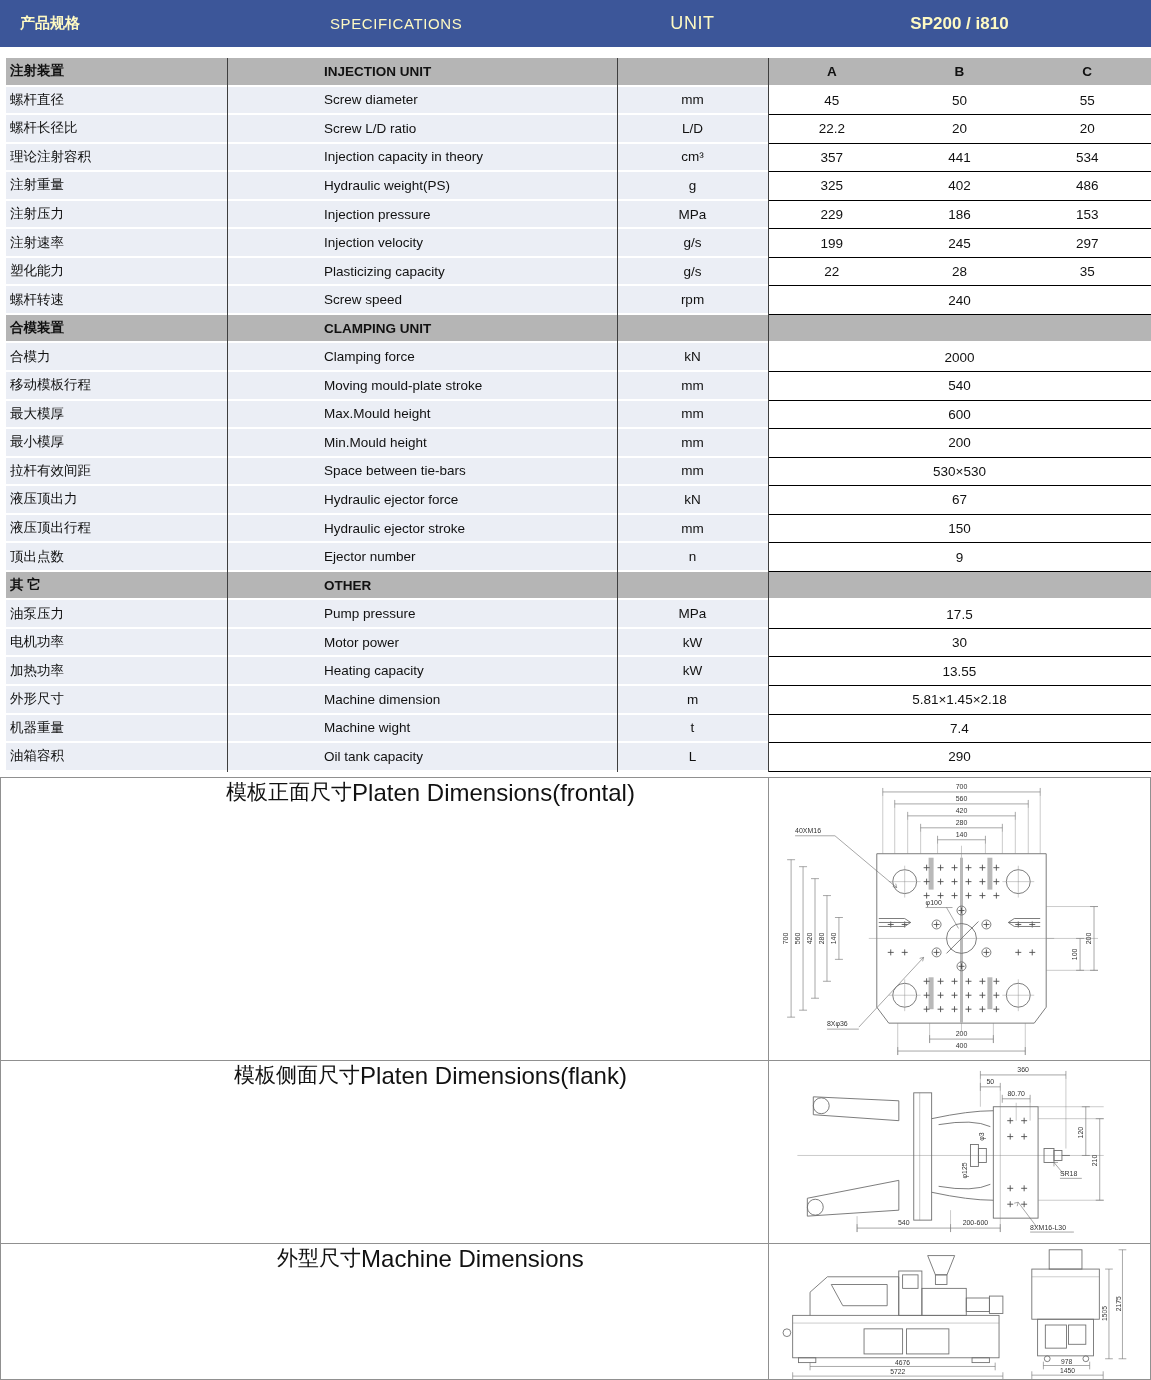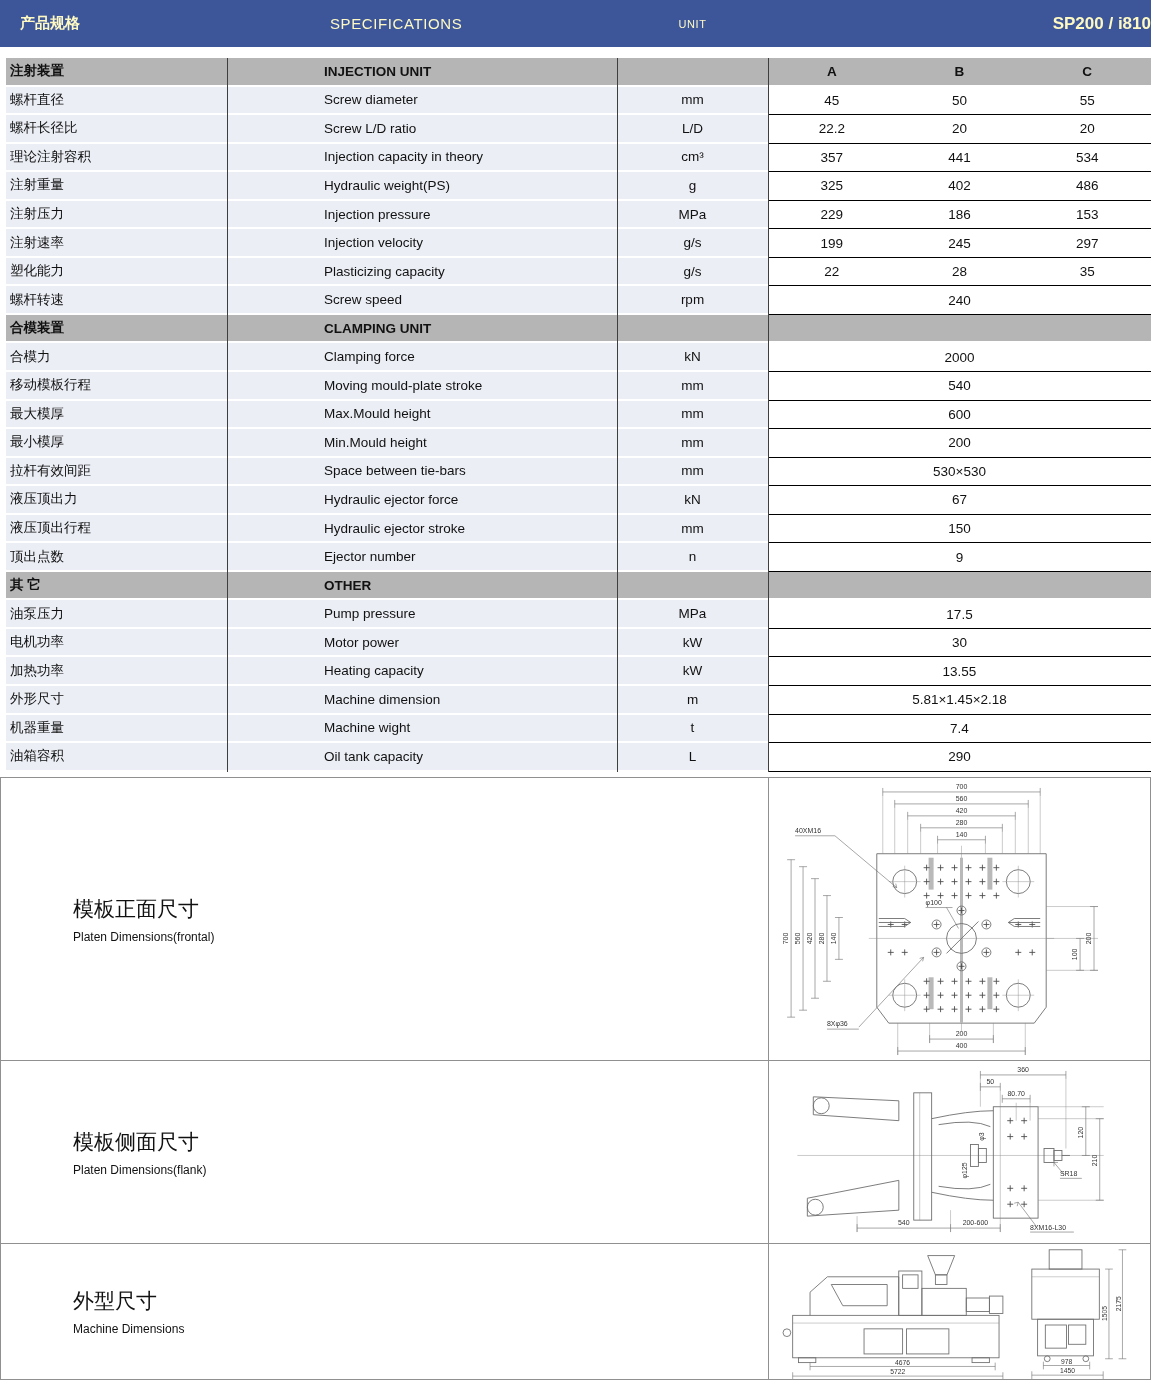--- a/index.html
+++ b/index.html
@@ -4,22 +4,22 @@
 <style>
   html,body{margin:0;padding:0;background:#fff;}
   .page{position:relative;width:1151px;height:1380px;background:#fff;overflow:hidden;
         font-family:"Liberation Sans","DejaVu Sans",sans-serif;color:#111;}
 
   
   .topbar{position:absolute;top:0;left:0;width:1151px;height:47px;background:#3c5699;
           display:grid;grid-template-columns:227px 390px 151px 383px;align-items:center;color:#fef9c3;}
   .topbar .t1{padding-left:20px;font-weight:bold;font-size:15px;}
   .topbar .t2{padding-left:103px;font-size:15px;letter-spacing:.6px;}
-  .topbar .t3{text-align:center;font-size:11px;letter-spacing:.6px;}
-  .topbar .t4{text-align:right;font-weight:bold;font-size:17px;}
+  .topbar .t3{text-align:center;font-size:18px;letter-spacing:.6px;}
+  .topbar .t4{text-align:center;font-weight:bold;font-size:17px;}
 
   
   .spec{position:absolute;top:58px;left:0;width:1151px;padding-left:6px;box-sizing:border-box;}
   .trow{display:grid;grid-template-columns:221px 390px 151px 383px;height:28.56px;}
   .c{display:flex;align-items:center;font-size:13.5px;background:#ebeef5;
      border-bottom:2px solid #fff;box-sizing:border-box;}
   .c.cn{padding-left:4px;}
   .c.en{padding-left:97px;}
   .c.unit{justify-content:center;}
   .c.vals{background:#fff;border-bottom:1px solid #000000;display:grid;padding:0;}
@@ -29,24 +29,24 @@
   .trow.section .c{background:#b5b5b5;font-weight:bold;}
   .trow.section .c.vals{background:#b5b5b5;border-bottom:2px solid #fff;}
   .trow.section .v{font-weight:bold;}
   .vline{position:absolute;top:58px;height:714px;width:1px;background:#3e3e3e;z-index:5;}
 
   
   .diagrams{position:absolute;top:777px;left:0;width:1151px;height:603px;box-sizing:border-box;
             border:1px solid #909090;border-bottom:none;}
   .drow{position:relative;display:flex;border-bottom:1px solid #909090;box-sizing:border-box;}
   .drow.r1{height:283px;} .drow.r2{height:183px;} .drow.r3{height:136px;}
-  .dlabel{width:768px;display:flex;flex-direction:column;justify-content:center;
-          padding-left:72px;box-sizing:border-box;border-right:1px solid #909090;}
+  .dlabel{width:768px;display:flex;flex-direction:row;justify-content:center;
+          padding-left:92px;box-sizing:border-box;border-right:1px solid #909090;}
   .dlabel .cnl{font-size:21px;}
-  .dlabel .enl{font-size:12px;margin-top:7px;}
+  .dlabel .enl{font-size:24px;margin-top:1px;}
   .dart{flex:1;position:relative;}
   .dart svg{position:absolute;left:0;top:0;width:100%;height:100%;}
 
   
   .draw{fill:none;stroke:#6e6e6e;stroke-width:0.9;}
   .thin{fill:none;stroke:#8a8a8a;stroke-width:0.45;}
   .dim{fill:none;stroke:#6b6b6b;stroke-width:0.6;}
   .slot{fill:#b9b9b9;stroke:none;}
   .marks{fill:none;stroke:#4d4d4d;stroke-width:0.9;}
   text.dt{font-size:7px;fill:#333;font-family:"Liberation Sans","DejaVu Sans",sans-serif;}

